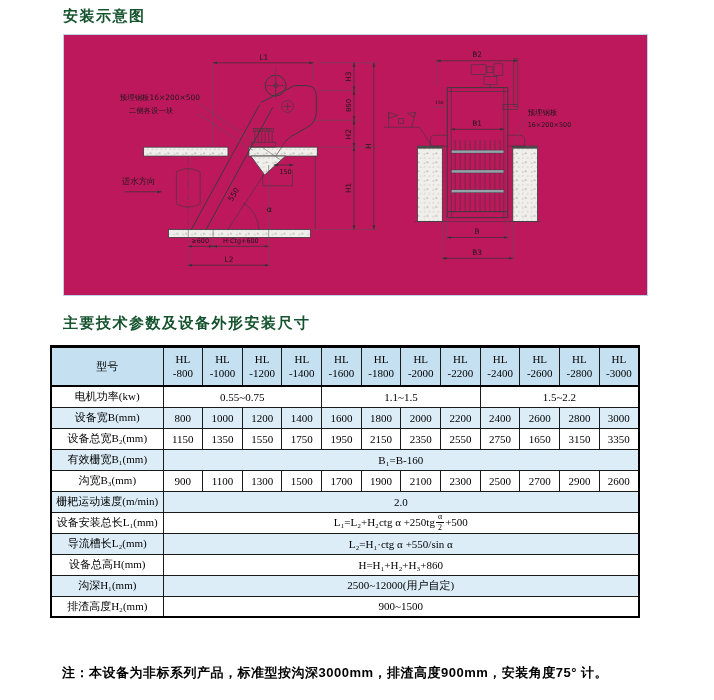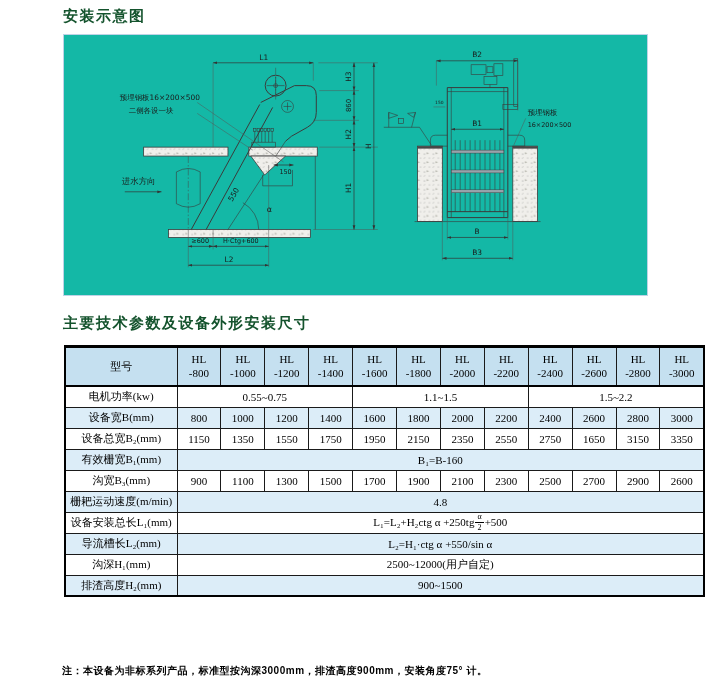--- a/index.html
+++ b/index.html
@@ -8,52 +8,52 @@
     font-family:"Liberation Sans","DejaVu Sans",sans-serif;color:#111;
   }
   .sec-title{
     position:absolute;left:63px;color:#14532d;font-size:15px;font-weight:bold;
     letter-spacing:1.5px;white-space:nowrap;
   }
   #title-diagram{top:7px;}
   #title-table{top:314px;}
   .diagram-box{
     position:absolute;left:63px;top:34px;width:585px;height:262px;
-    background:#14b8a6;border:1px solid #bed3e6;box-sizing:border-box;
+    background:#be185d;border:1px solid #bed3e6;box-sizing:border-box;
   }
   .diagram-box svg{display:block;width:100%;height:100%;}
   svg text{font-family:"DejaVu Sans","Liberation Sans",sans-serif;fill:#1a1a1a;}
   .ln{stroke:#3a3a3a;stroke-width:1;fill:none;}
   .ln2{stroke:#3a3a3a;stroke-width:.6;fill:none;}
   .dim{stroke:#333;stroke-width:.7;fill:none;}
   .ext{stroke:#555;stroke-width:.5;fill:none;}
   .cl{stroke:#444;stroke-width:.5;fill:none;stroke-dasharray:7 2 1.5 2;}
   table.spec{
-    position:absolute;left:64px;top:345px;width:641px;
+    position:absolute;left:50px;top:345px;width:590px;
     border-collapse:collapse;table-layout:fixed;
     font-family:"Liberation Serif","DejaVu Serif",serif;font-size:11px;color:#000;
     border:2px solid #000;
   }
   table.spec th,table.spec td{
     border:1px solid #1a1a1a;text-align:center;vertical-align:middle;
     padding:0;font-weight:normal;overflow:hidden;
   }
   table.spec thead th{
     height:37px;background:#c5e0f0;white-space:pre-line;line-height:1.25;
     border-top:3px solid #000;border-bottom:2px solid #000;
   }
   table.spec tbody tr{height:21px;}
   table.spec tbody tr:nth-child(even){background:#dcedf8;}
   col.c0{width:112px;}
   .frac{display:inline-block;text-align:center;vertical-align:-4px;line-height:1;font-size:8px;margin:0 1px;}
   .frac .ftop{display:block;border-bottom:1px solid #000;padding:0 2px 1px;}
   .frac .fbot{display:block;padding-top:1px;}
   .note{
     position:absolute;left:62px;top:664px;width:600px;
-    font-size:10px;font-weight:bold;color:#000;letter-spacing:.5px;
+    font-size:13px;font-weight:bold;color:#000;letter-spacing:.5px;
   }
 </style>
 </head>
 <body>
 
 <div id="title-diagram" class="sec-title">安装示意图</div>
 
 <div class="diagram-box">
 <svg viewBox="0 0 585 262">
   <defs>
@@ -340,31 +340,35 @@
       <td>1900</td>
       <td>2100</td>
       <td>2300</td>
       <td>2500</td>
       <td>2700</td>
       <td>2900</td>
       <td>2600</td>
     </tr>
     <tr>
       <td>栅耙运动速度(m/min)</td>
-      <td colspan="12">4.8</td>
+      <td colspan="12">2.0</td>
     </tr>
     <tr>
       <td>设备安装总长L₁(mm)</td>
       <td colspan="12"><span>L₁=L₂+H₂ctg α +250tg</span><span class="frac"><span class="ftop">α</span><span class="fbot">2</span></span><span>+500</span></td>
     </tr>
     <tr>
       <td>导流槽长L₂(mm)</td>
       <td colspan="12">L₂=H₁·ctg α +550/sin α</td>
     </tr>
     <tr>
+      <td>设备总高H(mm)</td>
+      <td colspan="12">H=H₁+H₂+H₃+860</td>
+    </tr>
+    <tr>
       <td>沟深H₁(mm)</td>
       <td colspan="12">2500~12000(用户自定)</td>
     </tr>
     <tr>
       <td>排渣高度H₂(mm)</td>
       <td colspan="12">900~1500</td>
     </tr>
   </tbody>
 </table>
 

